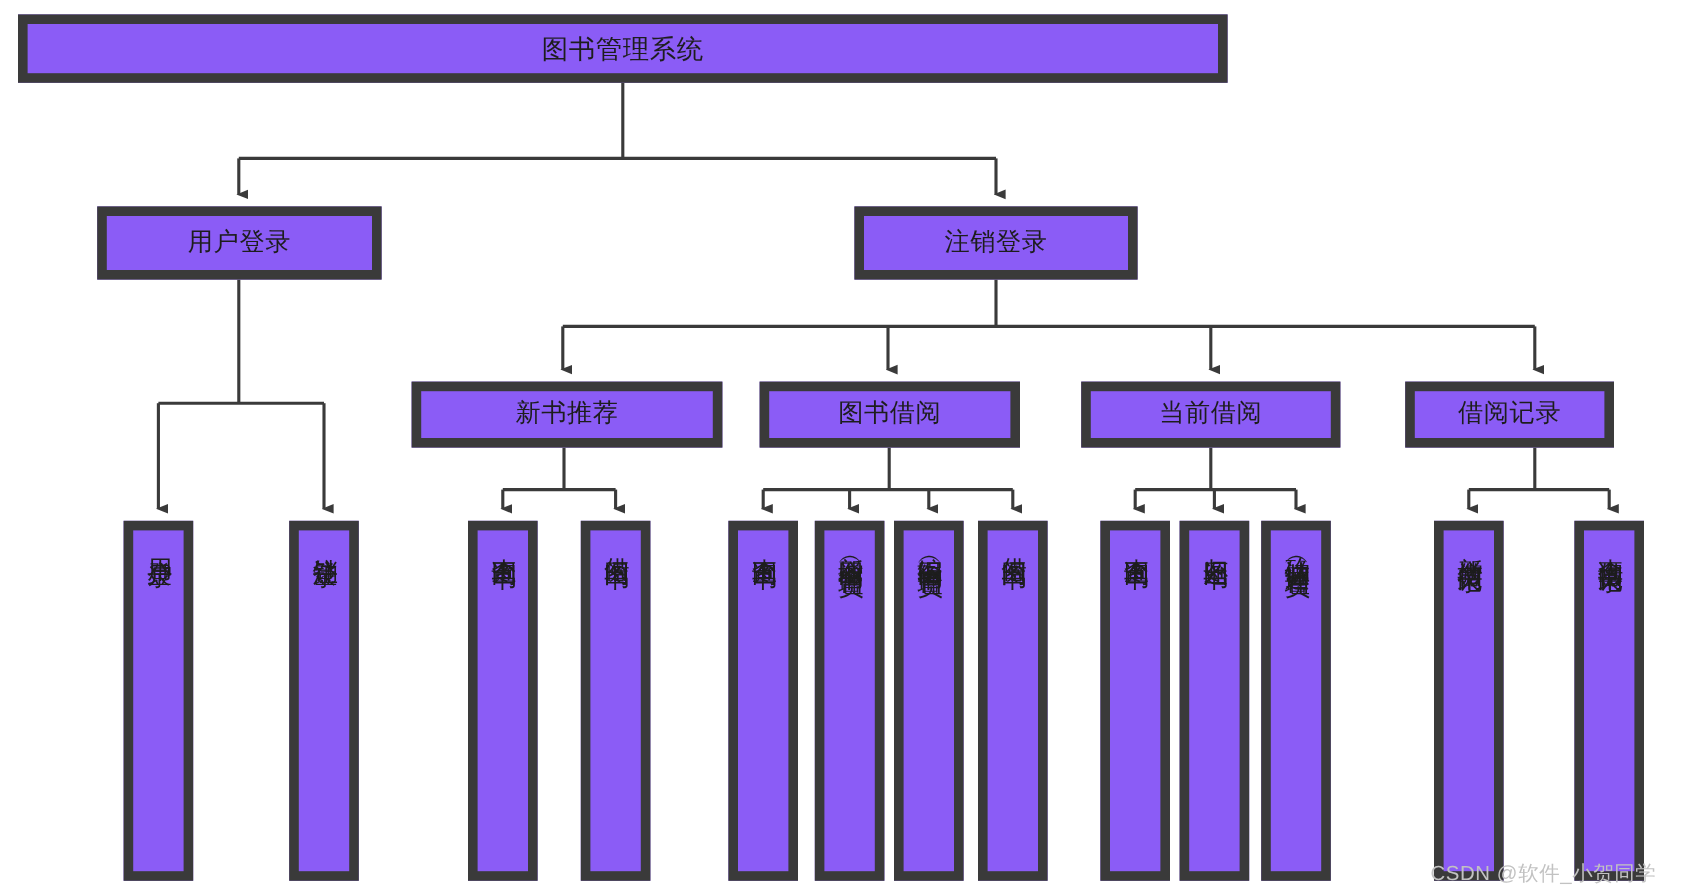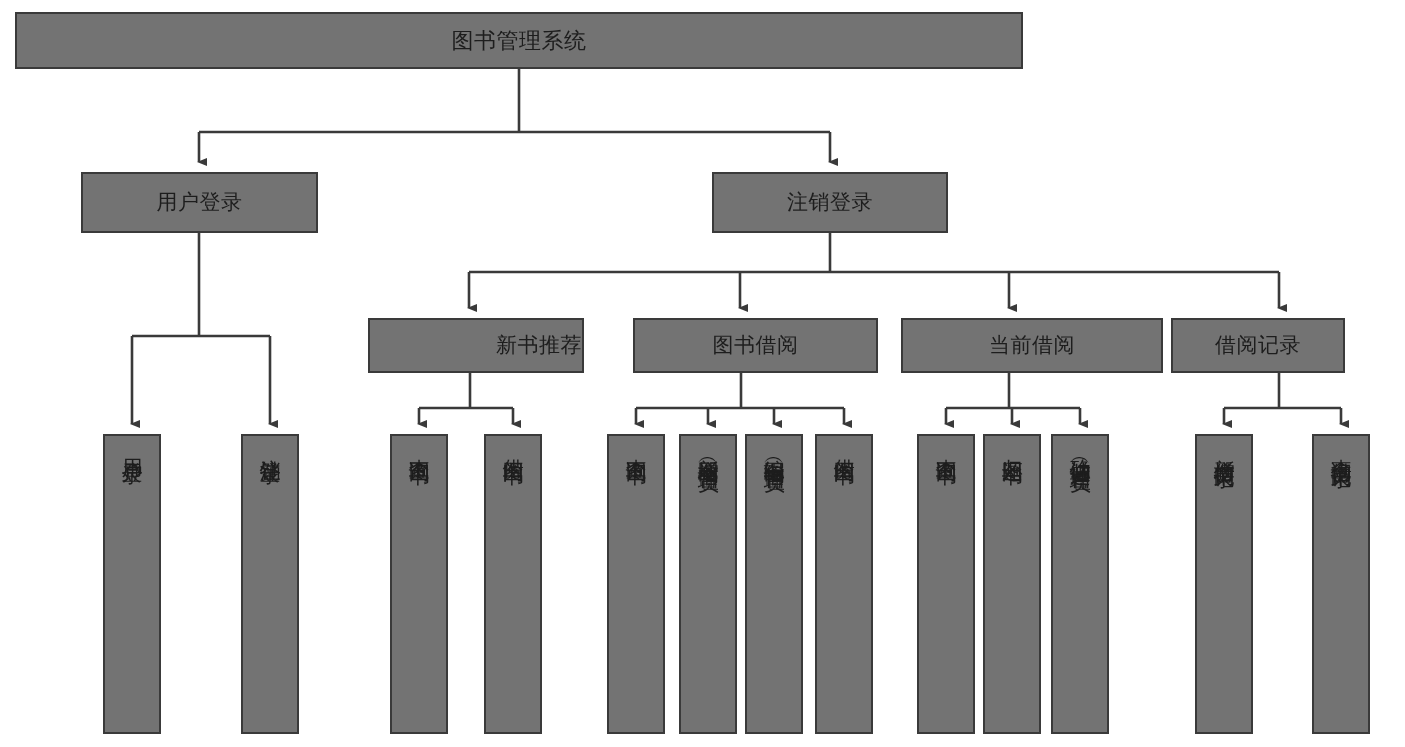--- a/index.html
+++ b/index.html
@@ -23,22 +23,22 @@
     position: absolute;
     left: 0;
     top: 0;
     width: 1405px;
     height: 747px;
     pointer-events: none;
   }
   .node {
     position: absolute;
     box-sizing: border-box;
-    border: 2px solid #d946ef;
-    background: #737373;
+    border: 8px solid #d946ef;
+    background: #8b5cf6;
     display: flex;
     align-items: center;
     justify-content: center;
     color: #1d1d1d;
   }
   .node-label {
     display: block;
     text-align: center;
     line-height: 1.18;
     white-space: pre;
@@ -121,27 +121,27 @@
   <div id="node-layer">
       <div class="node horizontal root" style="left: 15px; top: 12px; width: 1008px; height: 57px; border-color: rgb(58, 58, 58);">
         <span class="node-label">图书管理系统</span>
       </div>
       <div class="node horizontal" style="left: 81px; top: 172px; width: 237px; height: 61px; border-color: rgb(58, 58, 58);">
         <span class="node-label">用户登录</span>
       </div>
       <div class="node horizontal" style="left: 712px; top: 172px; width: 236px; height: 61px; border-color: rgb(58, 58, 58);">
         <span class="node-label">注销登录</span>
       </div>
-      <div class="node horizontal" style="left: 368px; top: 318px; width: 216px; height: 55px; border-color: rgb(58, 58, 58); justify-content: flex-end;">
+      <div class="node horizontal" style="left: 343px; top: 318px; width: 259px; height: 55px; border-color: rgb(58, 58, 58);">
         <span class="node-label">新书推荐</span>
       </div>
-      <div class="node horizontal" style="left: 633px; top: 318px; width: 245px; height: 55px; border-color: rgb(58, 58, 58);">
+      <div class="node horizontal" style="left: 633px; top: 318px; width: 217px; height: 55px; border-color: rgb(58, 58, 58);">
         <span class="node-label">图书借阅</span>
       </div>
-      <div class="node horizontal" style="left: 901px; top: 318px; width: 262px; height: 55px; border-color: rgb(58, 58, 58);">
+      <div class="node horizontal" style="left: 901px; top: 318px; width: 216px; height: 55px; border-color: rgb(58, 58, 58);">
         <span class="node-label">当前借阅</span>
       </div>
       <div class="node horizontal" style="left: 1171px; top: 318px; width: 174px; height: 55px; border-color: rgb(58, 58, 58);">
         <span class="node-label">借阅记录</span>
       </div>
       <div class="node vertical" style="left: 103px; top: 434px; width: 58px; height: 300px; border-color: rgb(58, 58, 58);">
         <span class="node-label">用户登录</span>
       </div>
       <div class="node vertical" style="left: 241px; top: 434px; width: 58px; height: 300px; border-color: rgb(58, 58, 58);">
         <span class="node-label">注销登录</span>
@@ -174,13 +174,14 @@
         <span class="node-label">确认归还（管理员）</span>
       </div>
       <div class="node vertical" style="left: 1195px; top: 434px; width: 58px; height: 300px; border-color: rgb(58, 58, 58);">
         <span class="node-label">新增借阅记录</span>
       </div>
       <div class="node vertical" style="left: 1312px; top: 434px; width: 58px; height: 300px; border-color: rgb(58, 58, 58);">
         <span class="node-label">查询借阅记录</span>
       </div>
     </div>
 
+  <div class="watermark" style="left: 1192px; top: 716px; color: rgb(194, 194, 194);">CSDN @软件_小贺同学</div>
 </div>
 
 </body></html>

